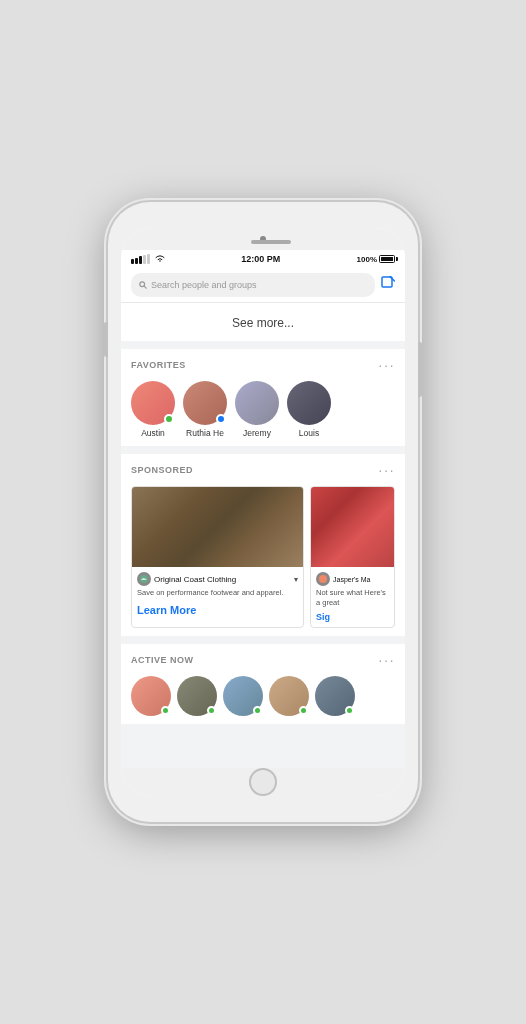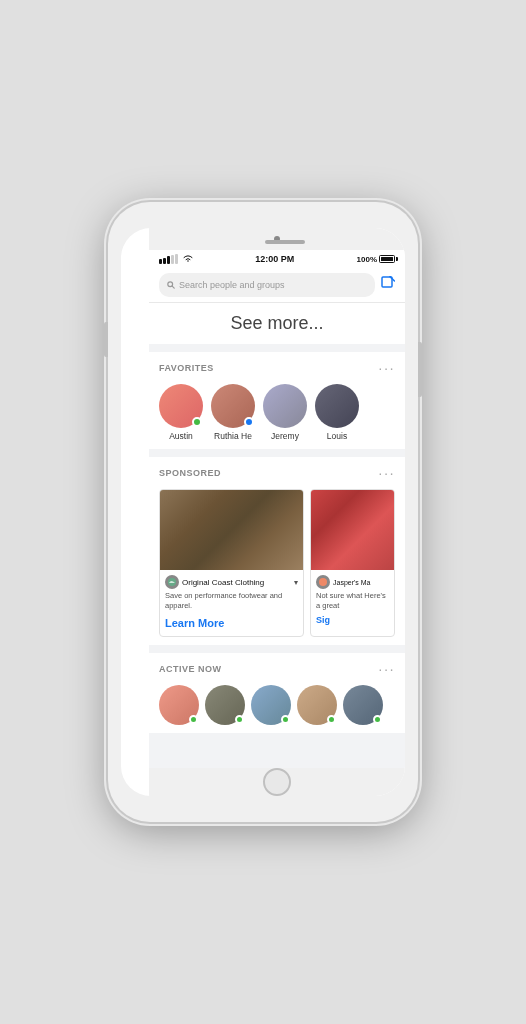--- a/index.html
+++ b/index.html
@@ -52,21 +52,20 @@
 
     .phone-inner {
       width: 284px;
       height: 568px;
       background: #fff;
       border-radius: 30px;
       overflow: hidden;
       display: flex;
       flex-direction: column;
       position: relative;
-      padding-left: 28px;
     }
 
     
     .phone-top-bar {
       background: #f0f0f0;
       height: 22px;
       display: flex;
       align-items: center;
       justify-content: center;
       position: relative;
@@ -196,21 +195,21 @@
     }
 
     
     .see-more-row {
       background: #fff;
       text-align: center;
       padding: 10px;
       border-bottom: 8px solid #f2f3f5;
     }
     .see-more-text {
-      font-size: 18px;
+      font-size: 12px;
       color: #444;
     }
 
     
     .section {
       background: #fff;
       margin-bottom: 8px;
       padding: 8px 10px;
     }
     .section-header {

